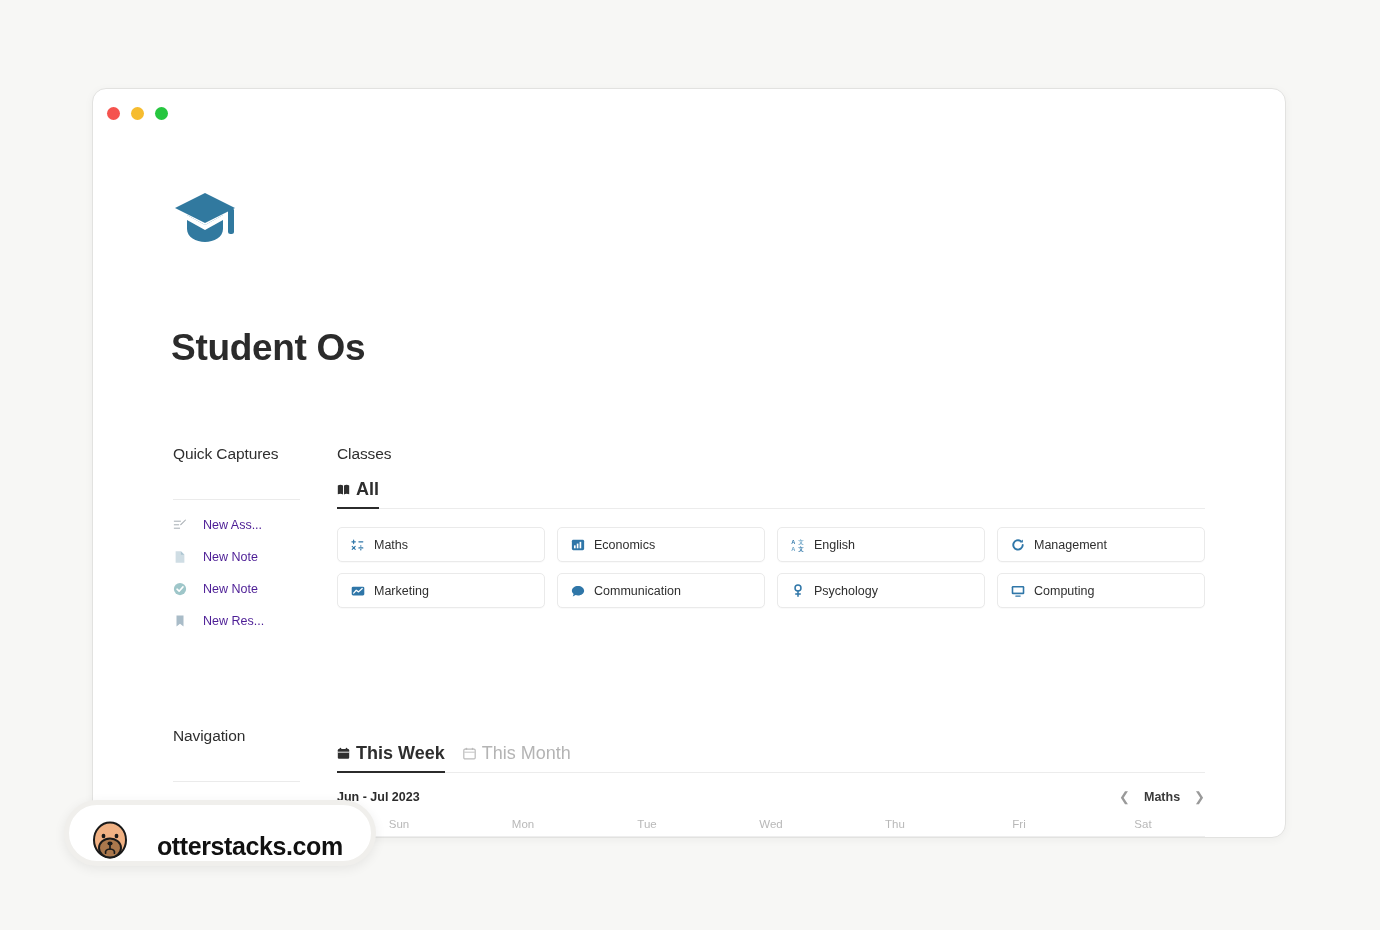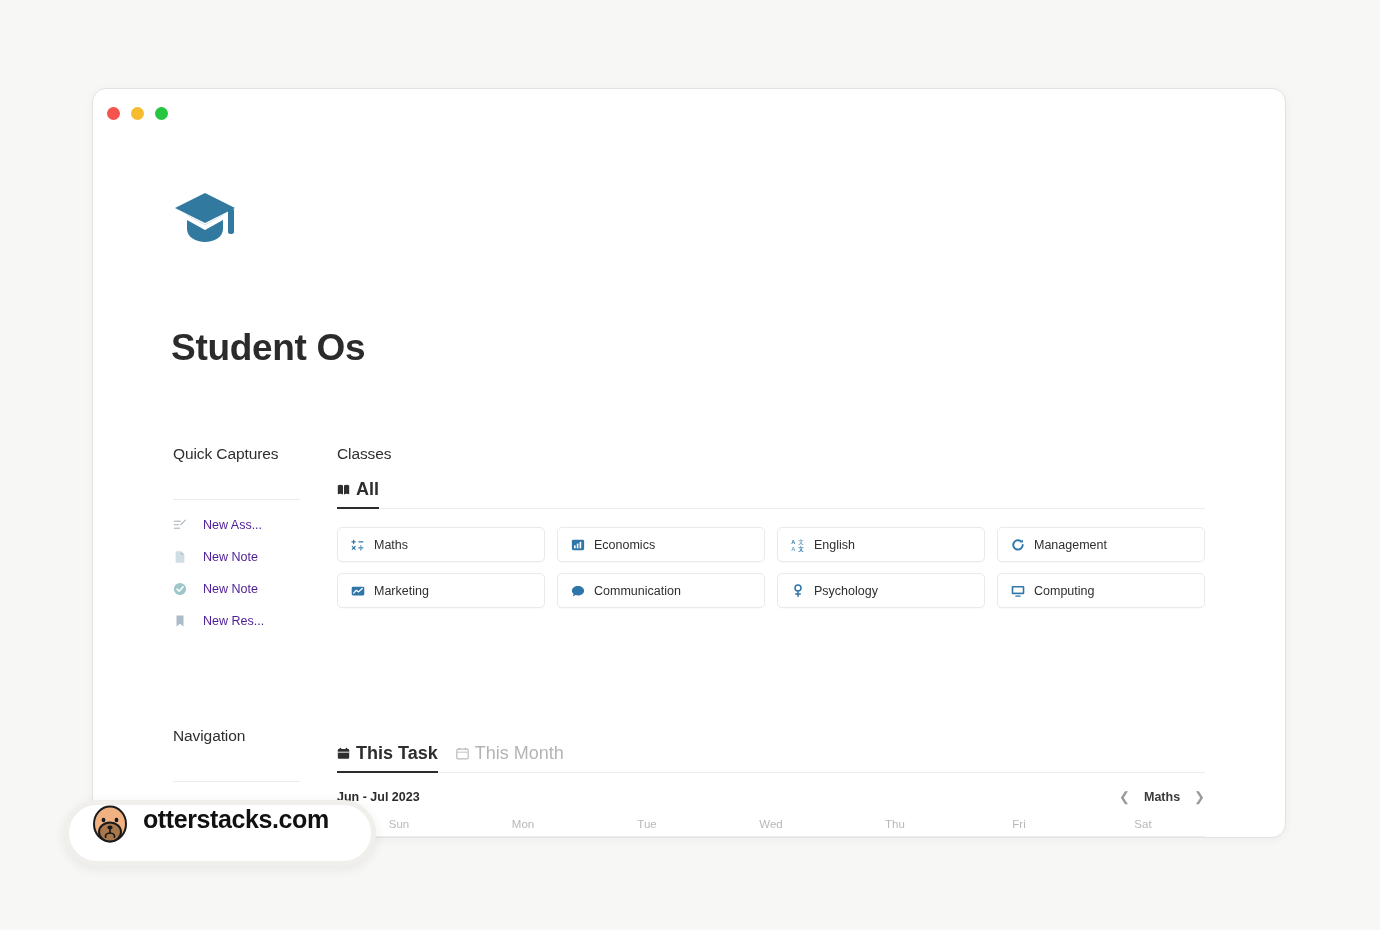--- a/index.html
+++ b/index.html
@@ -114,21 +114,21 @@
   }
   .dayname { text-align: center; font-size: 11.5px; color: #b8b8b8; }
 
   
   .badge {
     position: absolute; left: 64px; top: 800px;
     width: 312px; height: 66px;
     background: #ffffff;
     border-radius: 33px;
     border: 5px solid #f0efec;
-    display: flex; align-items: flex-start; gap: 14px;
+    display: flex; align-items: flex-end; gap: 28px;
     padding-left: 22px;
     box-shadow: 0 3px 12px rgba(0,0,0,0.07);
   }
   .badge-text { font-size: 25px; font-weight: bold; color: #111; letter-spacing: -0.4px; }
 </style>
 </head>
 <body>
 
 <div id="stage">
 
@@ -319,21 +319,21 @@
       <div class="assess-block">
 
         <div class="tabrow">
           <div class="tab active">
             <svg class="ti" viewBox="0 0 16 16">
               <rect x="1" y="2.6" width="14" height="12" rx="1.4" fill="#2f2f2f"></rect>
               <rect x="3.4" y="0.8" width="1.6" height="3" rx="0.7" fill="#2f2f2f"></rect>
               <rect x="11" y="0.8" width="1.6" height="3" rx="0.7" fill="#2f2f2f"></rect>
               <rect x="1" y="5.8" width="14" height="1.1" fill="#ffffff"></rect>
             </svg>
-            <span>This Task</span>
+            <span>This Week</span>
           </div>
           <div class="tab">
             <svg class="ti" viewBox="0 0 16 16">
               <rect x="1" y="2.6" width="14" height="12" rx="1.4" stroke="#bcbcbc" stroke-width="1.5" fill="none"></rect>
               <rect x="3.4" y="0.8" width="1.6" height="3" rx="0.7" fill="#bcbcbc"></rect>
               <rect x="11" y="0.8" width="1.6" height="3" rx="0.7" fill="#bcbcbc"></rect>
               <rect x="1.6" y="5.8" width="12.8" height="1.1" fill="#bcbcbc"></rect>
             </svg>
             <span>This Month</span>
           </div>

